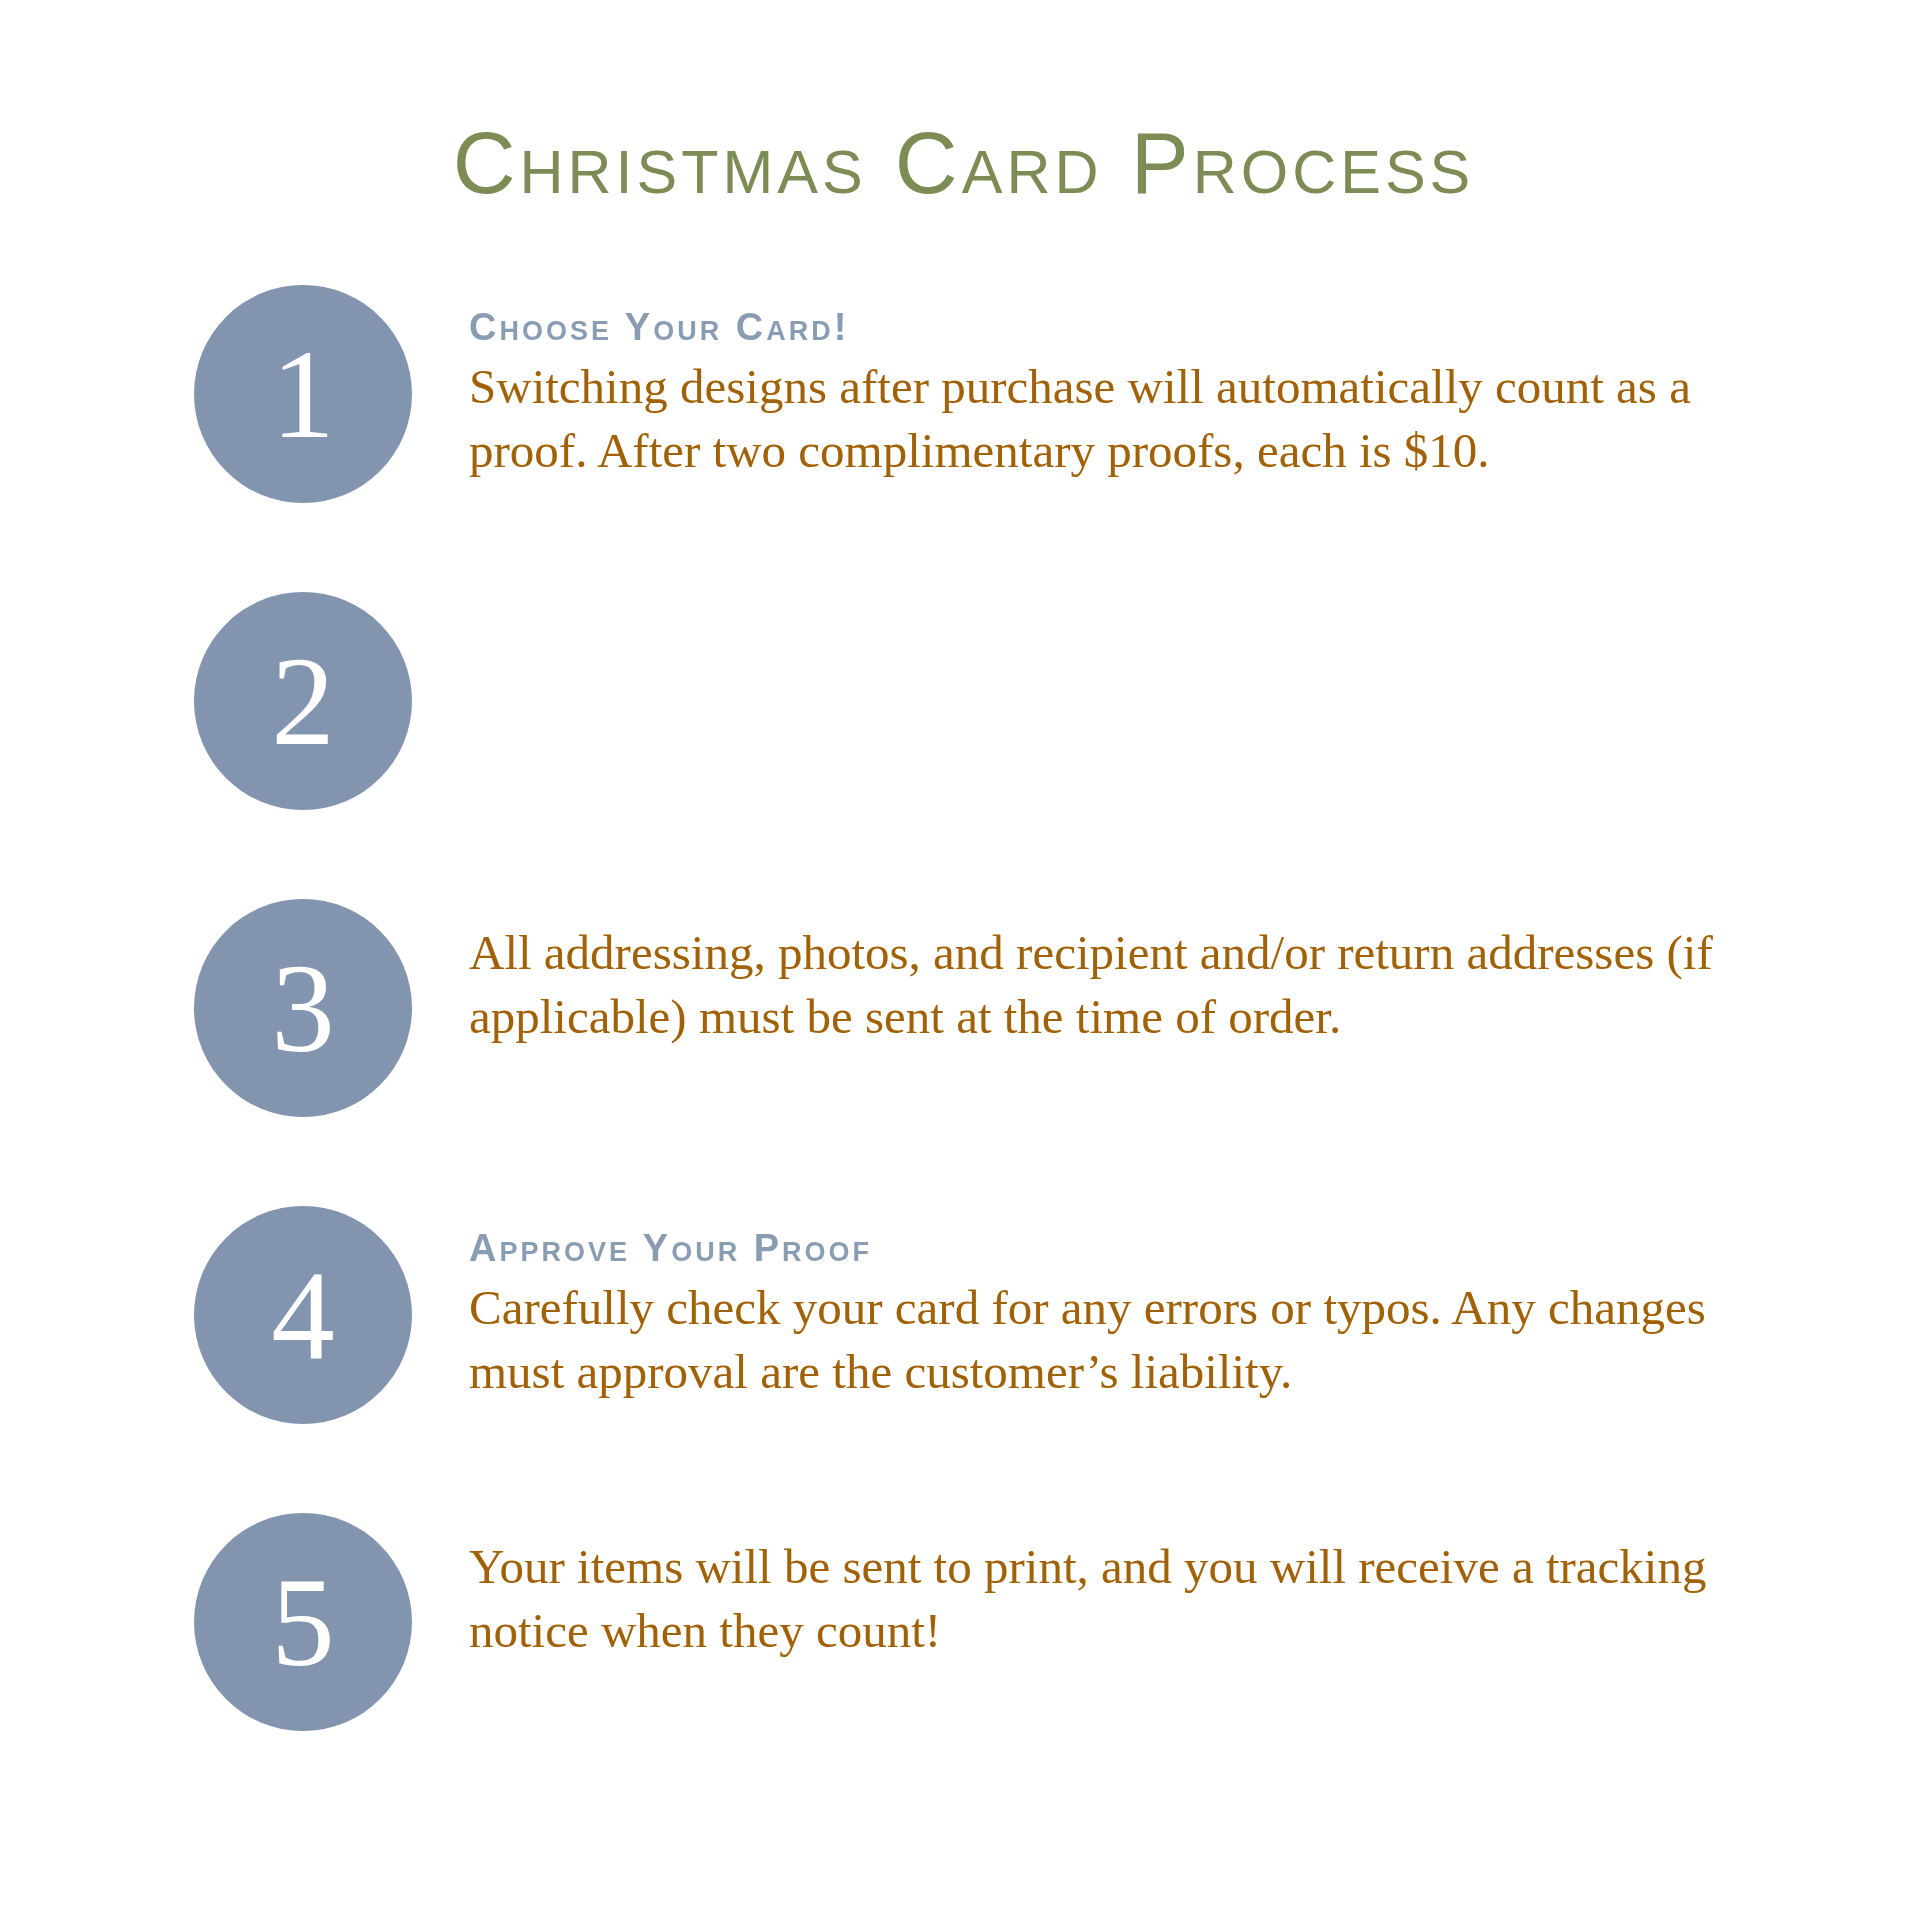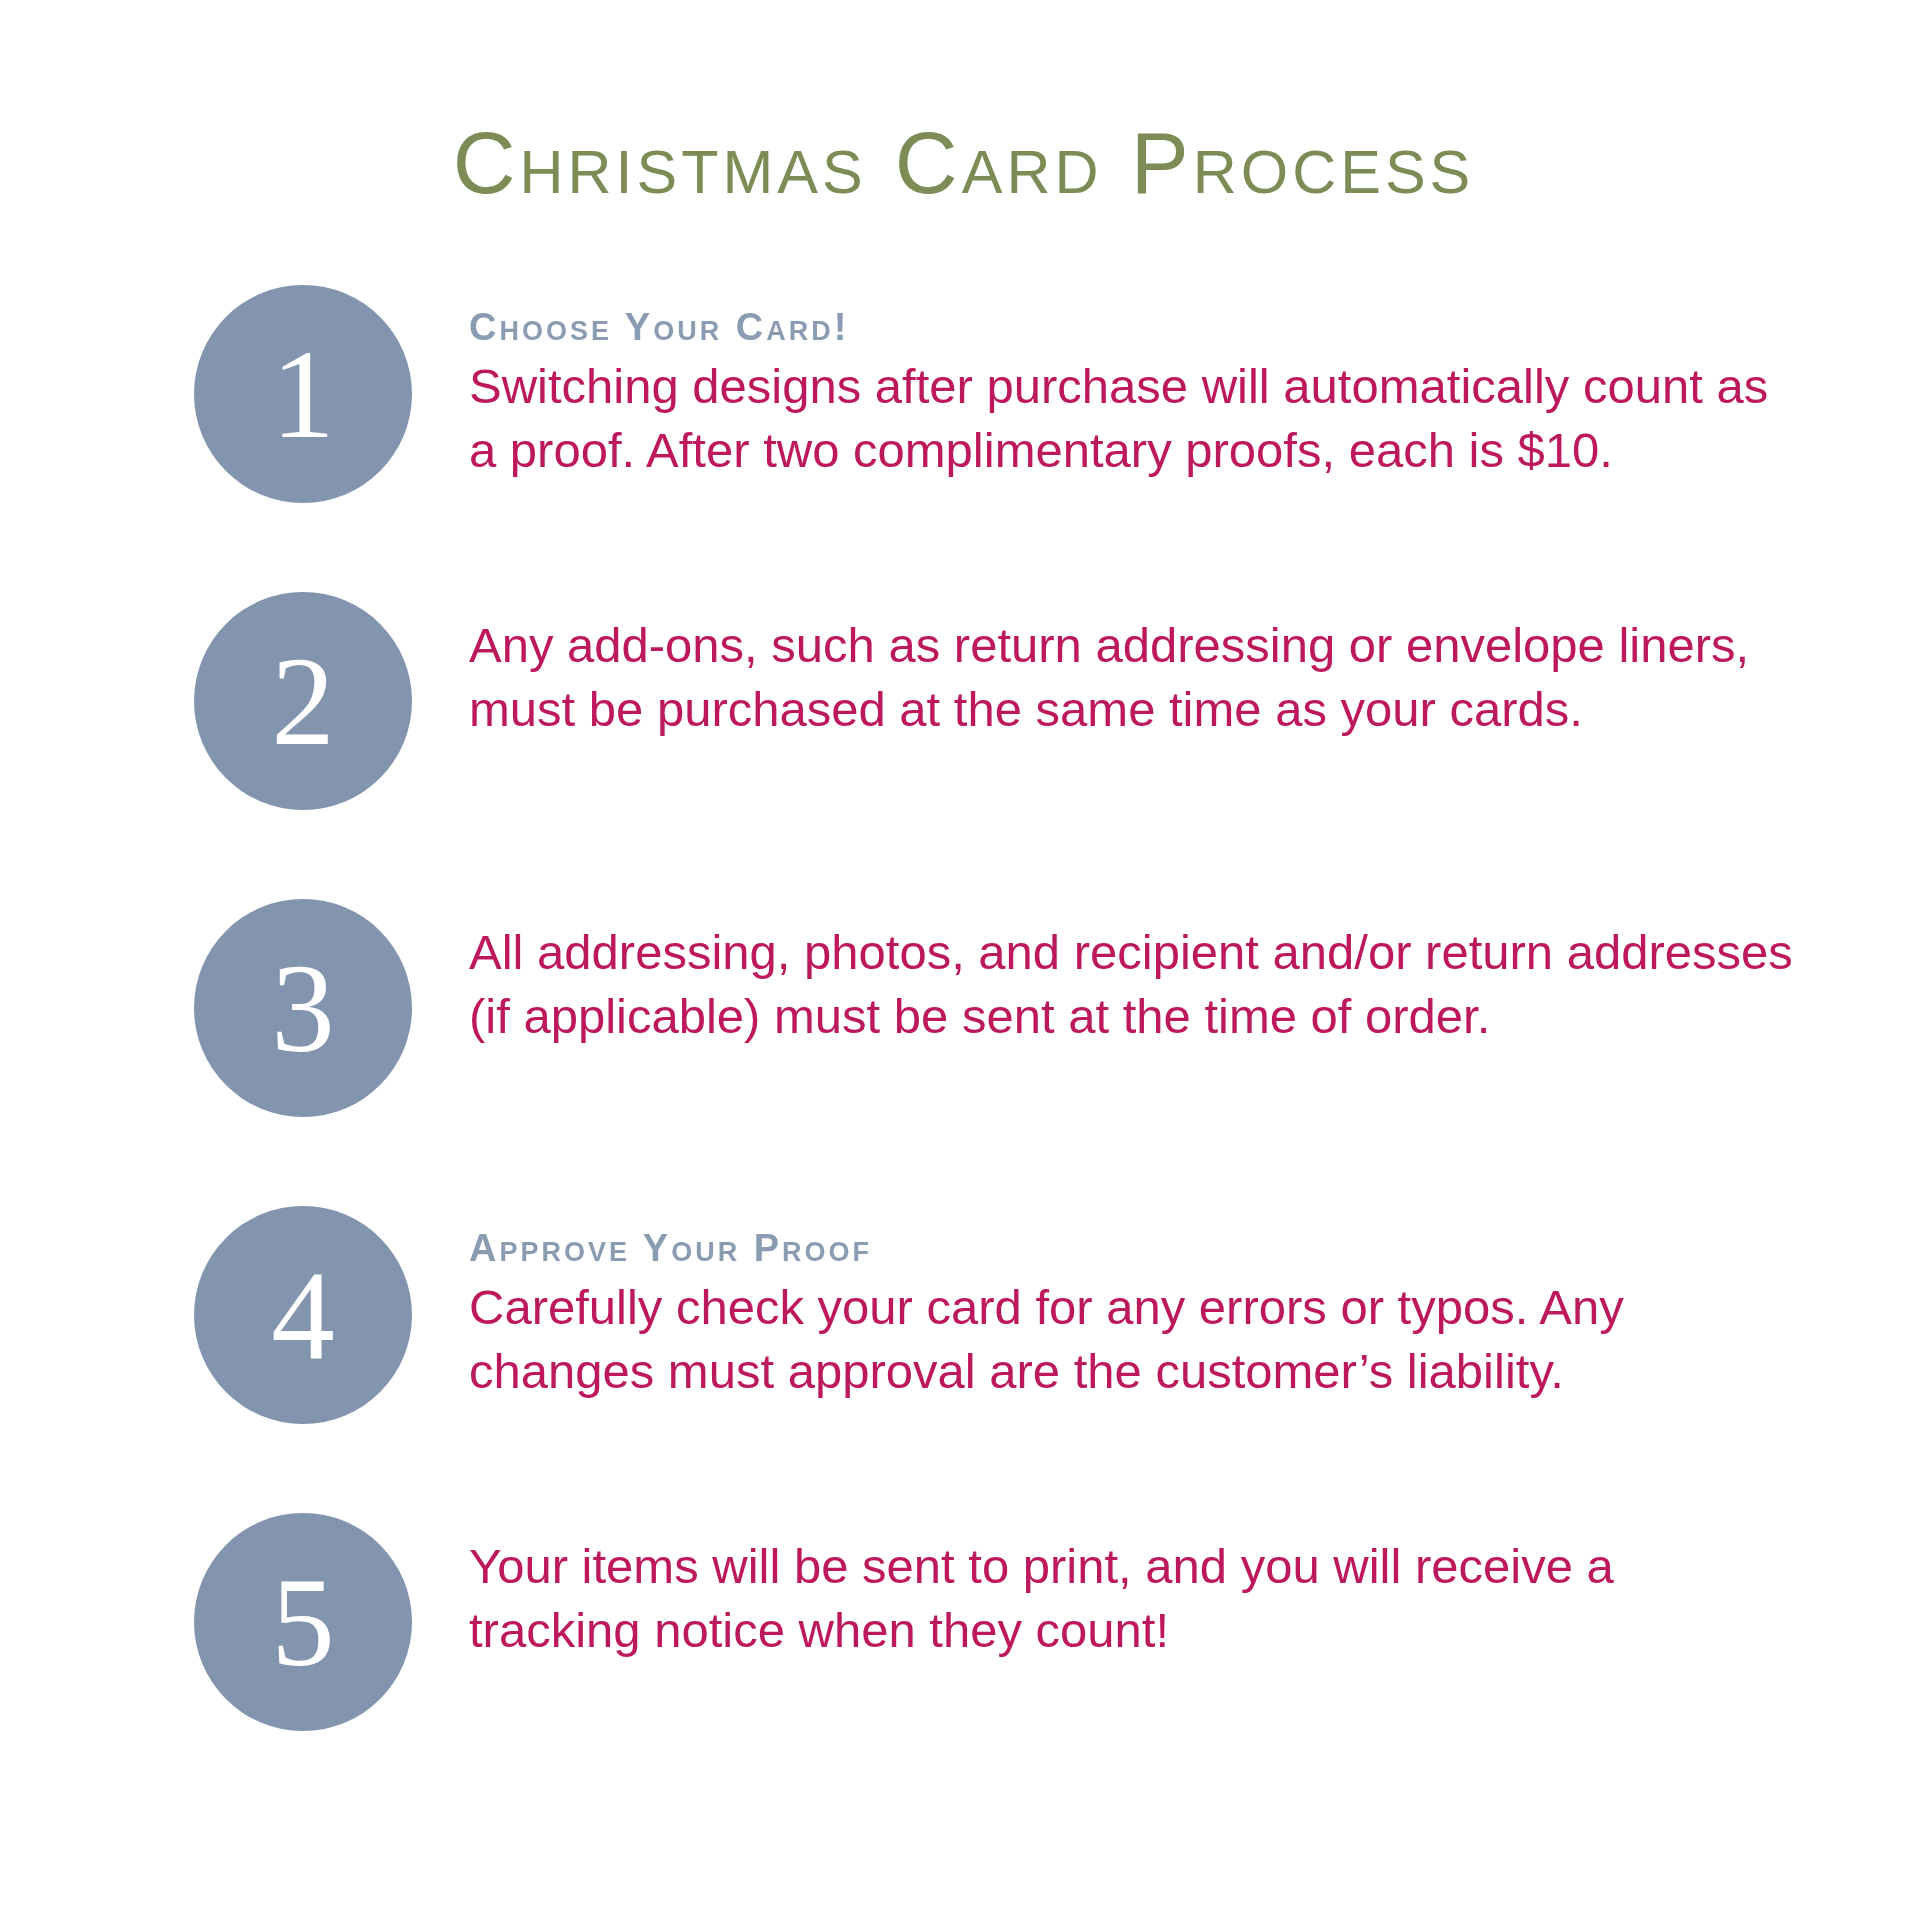--- a/index.html
+++ b/index.html
@@ -83,22 +83,22 @@
     font-size: 38px;
     letter-spacing: 3px;
     font-variant: small-caps;
     text-transform: capitalize;
     margin: 0 0 6px 0;
     line-height: 1.1;
     white-space: nowrap;
   }
 
   .step-text {
-    color: #be185d;
-    font-family: Liberation Sans, sans-serif;
+    color: #a16207;
+    font-family: Liberation Serif, serif;
     font-size: 49px;
     line-height: 1.3;
     margin: 0;
   }
 </style>
 </head>
 <body>
 
 <div class="page">
 
@@ -110,21 +110,20 @@
       <div class="badge">1</div>
       <div class="step-body">
         <h2 class="step-heading">Choose your card!</h2>
         <p class="step-text">Switching designs after purchase will automatically count as a proof. After two complimentary proofs, each is $10.</p>
       </div>
     </div>
 
     <div class="step">
       <div class="badge">2</div>
       <div class="step-body">
-        <p class="step-text">Any add-ons, such as return addressing or envelope liners, must be purchased at the same time as your cards.</p>
       </div>
     </div>
 
     <div class="step">
       <div class="badge">3</div>
       <div class="step-body">
         <p class="step-text">All addressing, photos, and recipient and/or return addresses (if applicable) must be sent at the time of order.</p>
       </div>
     </div>
 

